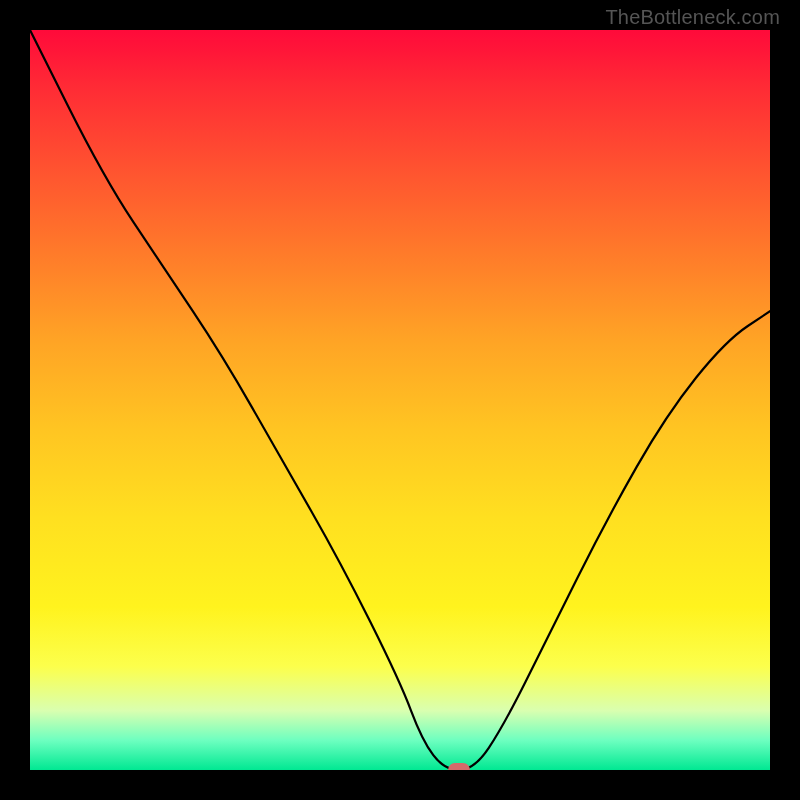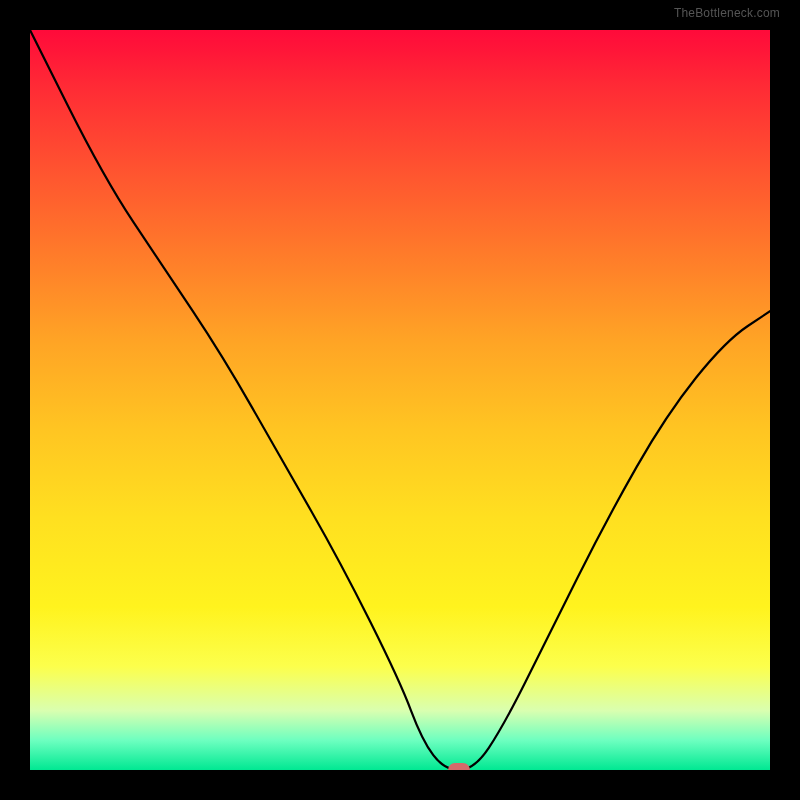--- a/index.html
+++ b/index.html
@@ -9,21 +9,21 @@
     height: 800px;
     background: #000;
     font-family: Arial, sans-serif;
     position: relative;
   }
   .watermark {
     position: absolute;
     top: 6px;
     right: 20px;
     color: #555;
-    font-size: 12px;
+    font-size: 20px;
     font-weight: normal;
     letter-spacing: 0.2px;
     z-index: 10;
   }
   .plot-area {
     position: absolute;
     left: 30px;
     top: 30px;
     width: 740px;
     height: 740px;

